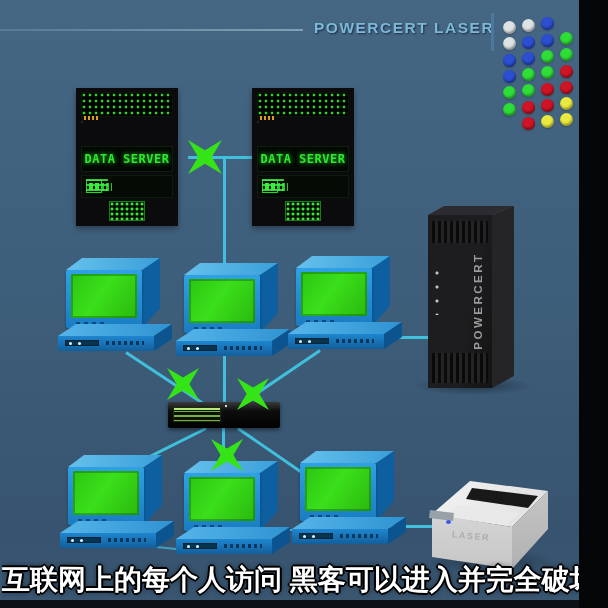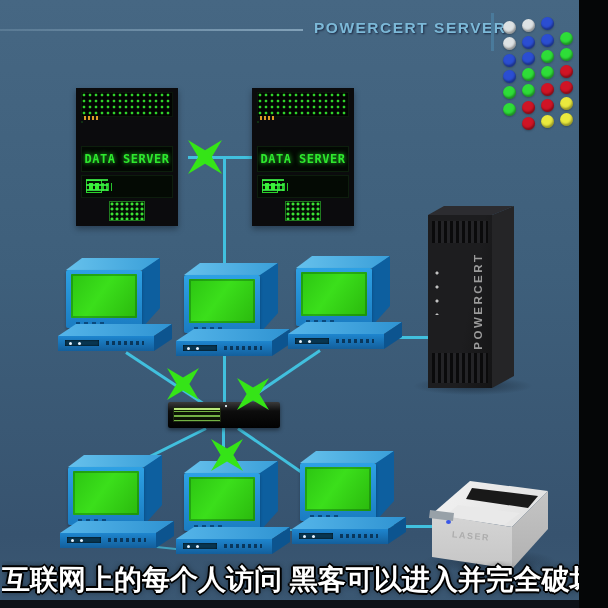--- a/index.html
+++ b/index.html
@@ -134,21 +134,21 @@
       text-shadow:-2px 0 0 #000,2px 0 0 #000,0 -2px 0 #000,0 2px 0 #000,-1px -1px 0 #000,1px -1px 0 #000,-1px 1px 0 #000,1px 1px 0 #000,0 0 6px rgba(0,0,0,.8);}
   .bar-right{left:579px;top:0;width:29px;height:608px;background:#050607;z-index:9;}
   .bar-bottom{left:0;top:600px;width:608px;height:8px;background:#0d1117;z-index:8;}
 </style>
 </head>
 <body>
 
 <div id="stage" style="--link: #41c0de; --xmark: #35e417; --screen: #3bdf1b;">
 
   <div class="hdr-line"></div>
-  <div class="brand">POWERCERT SERVER</div>
+  <div class="brand">POWERCERT LASER</div>
   <div class="vline"></div>
   <div class="dots">
       <span class="dot" style="left: 0px; top: 15px; background: rgb(221, 226, 228);"></span>
       <span class="dot" style="left: 19px; top: 13.2px; background: rgb(221, 226, 228);"></span>
       <span class="dot" style="left: 38px; top: 11.4px; background: rgb(43, 78, 210);"></span>
       <span class="dot" style="left: 0px; top: 31.3px; background: rgb(221, 226, 228);"></span>
       <span class="dot" style="left: 19px; top: 29.5px; background: rgb(43, 78, 210);"></span>
       <span class="dot" style="left: 38px; top: 27.7px; background: rgb(43, 78, 210);"></span>
       <span class="dot" style="left: 57px; top: 25.9px; background: rgb(46, 221, 56);"></span>
       <span class="dot" style="left: 0px; top: 47.6px; background: rgb(43, 78, 210);"></span>

